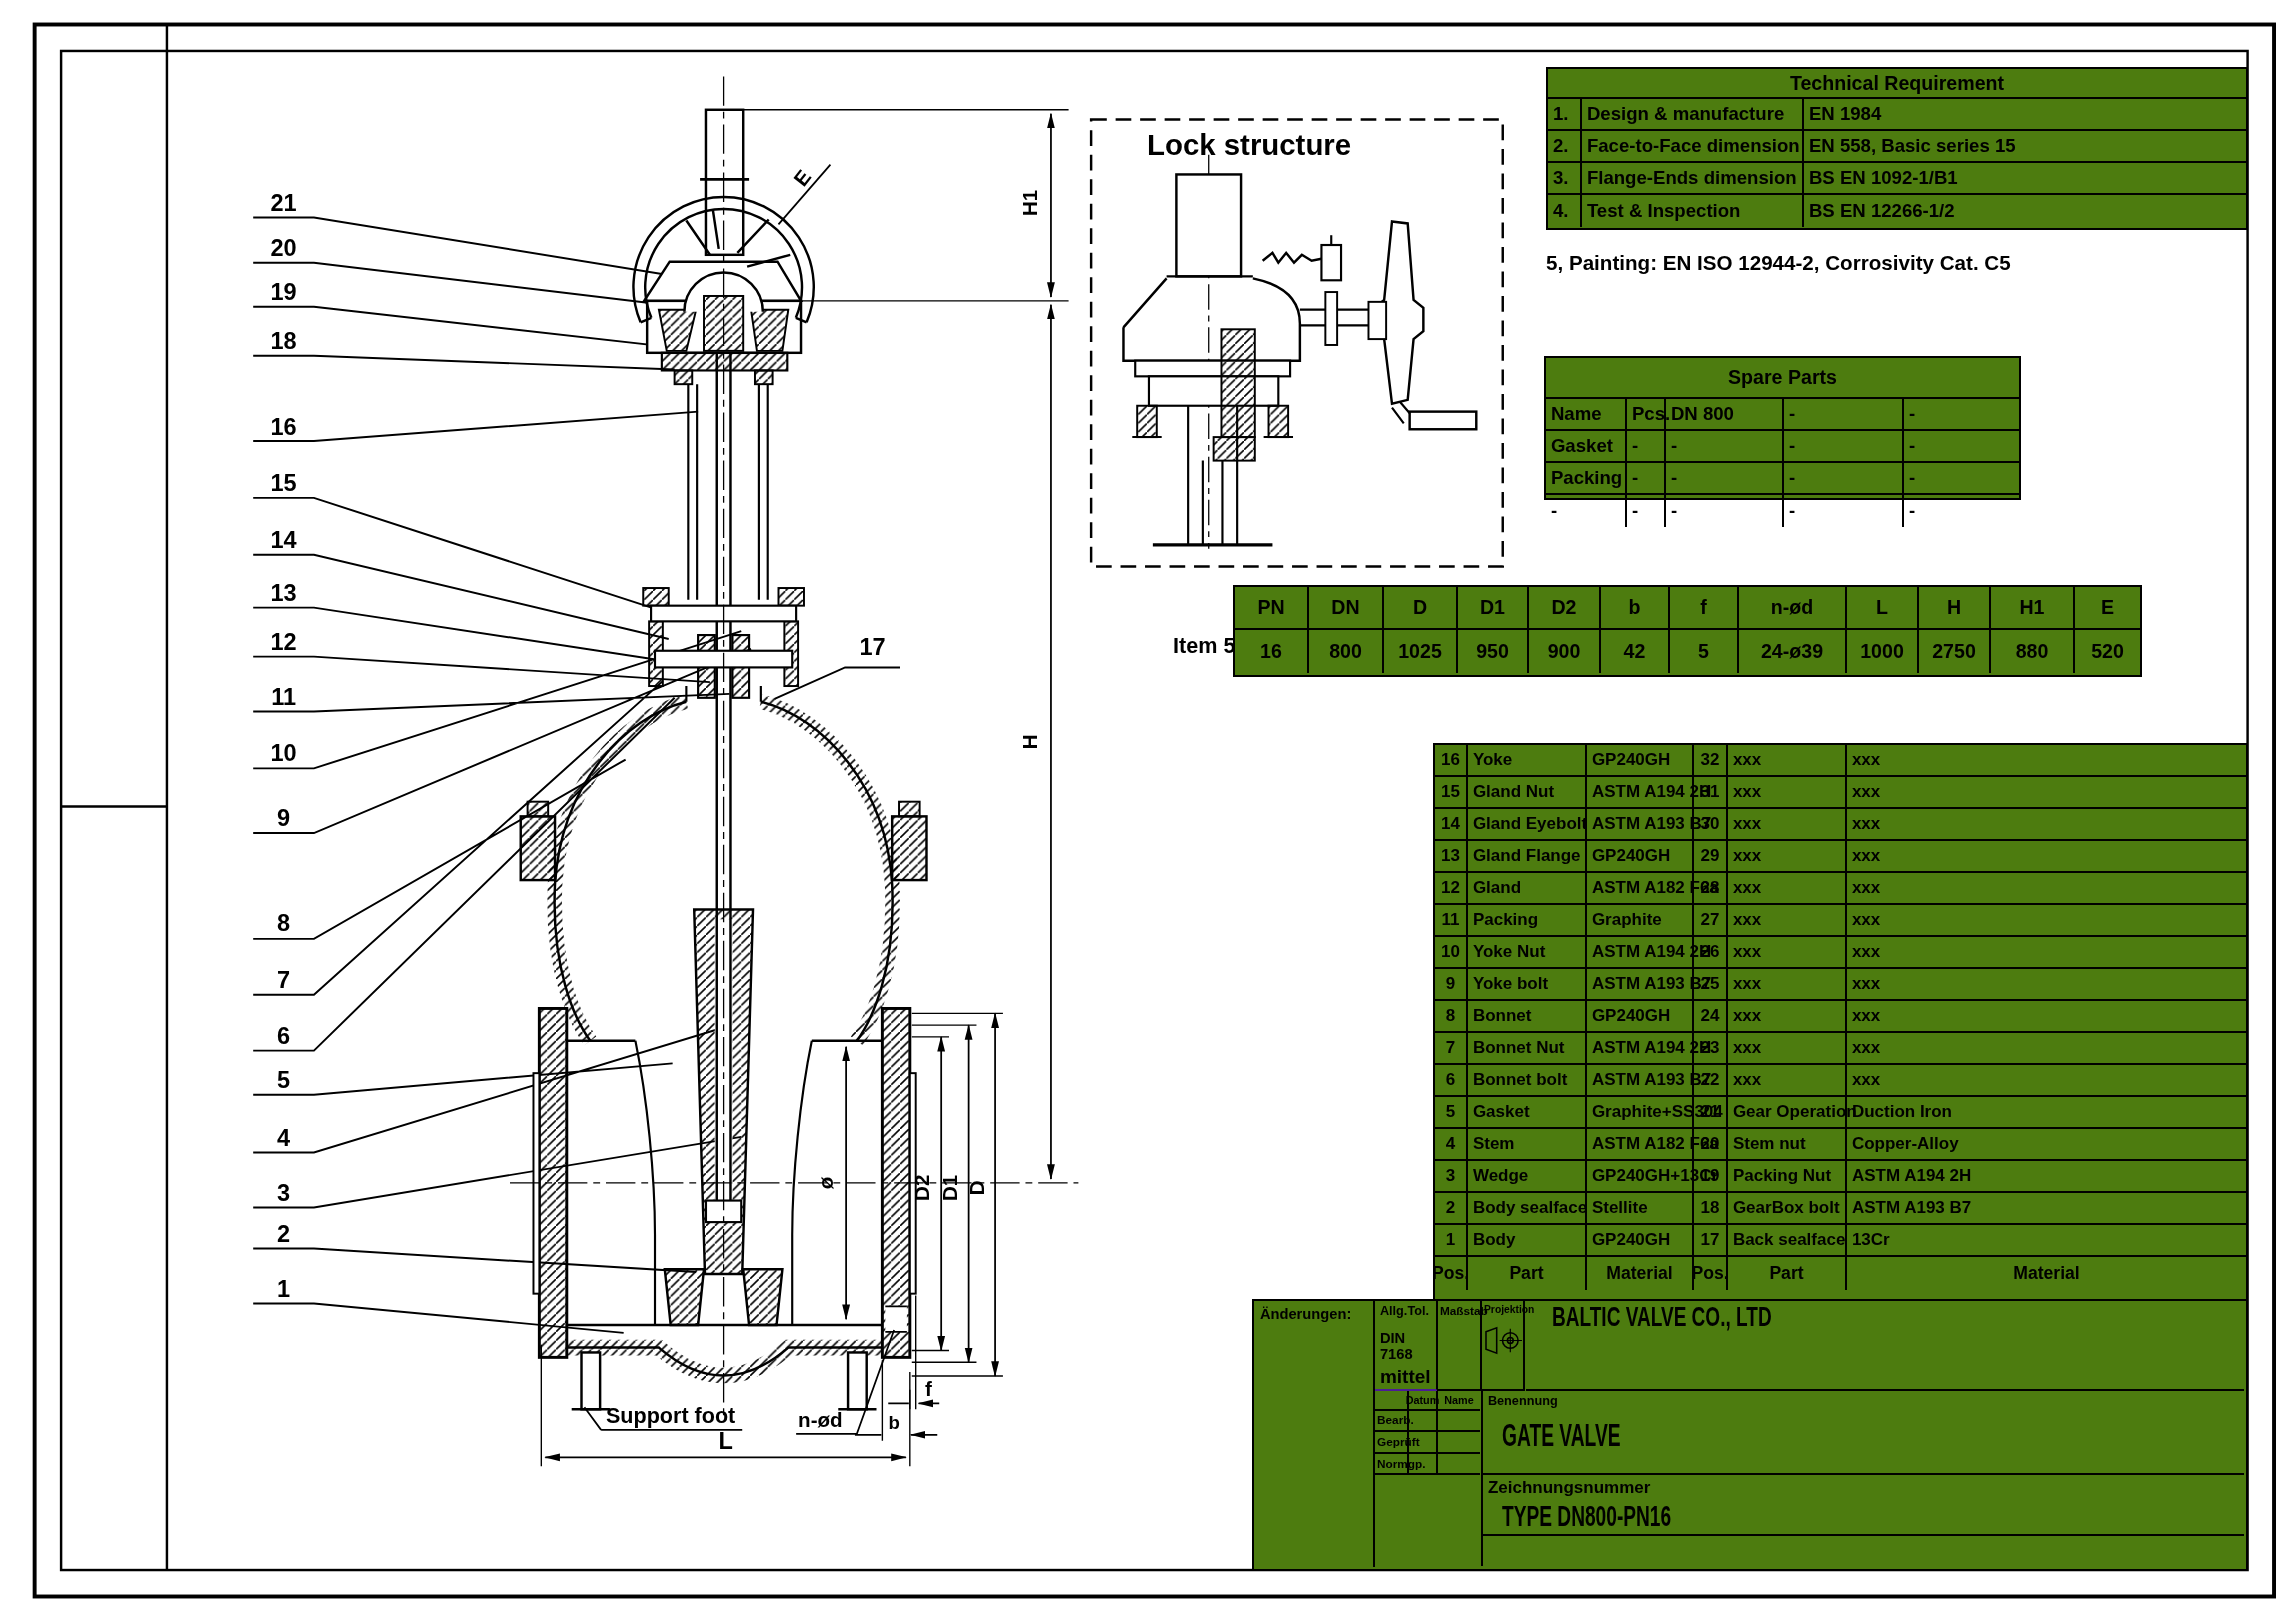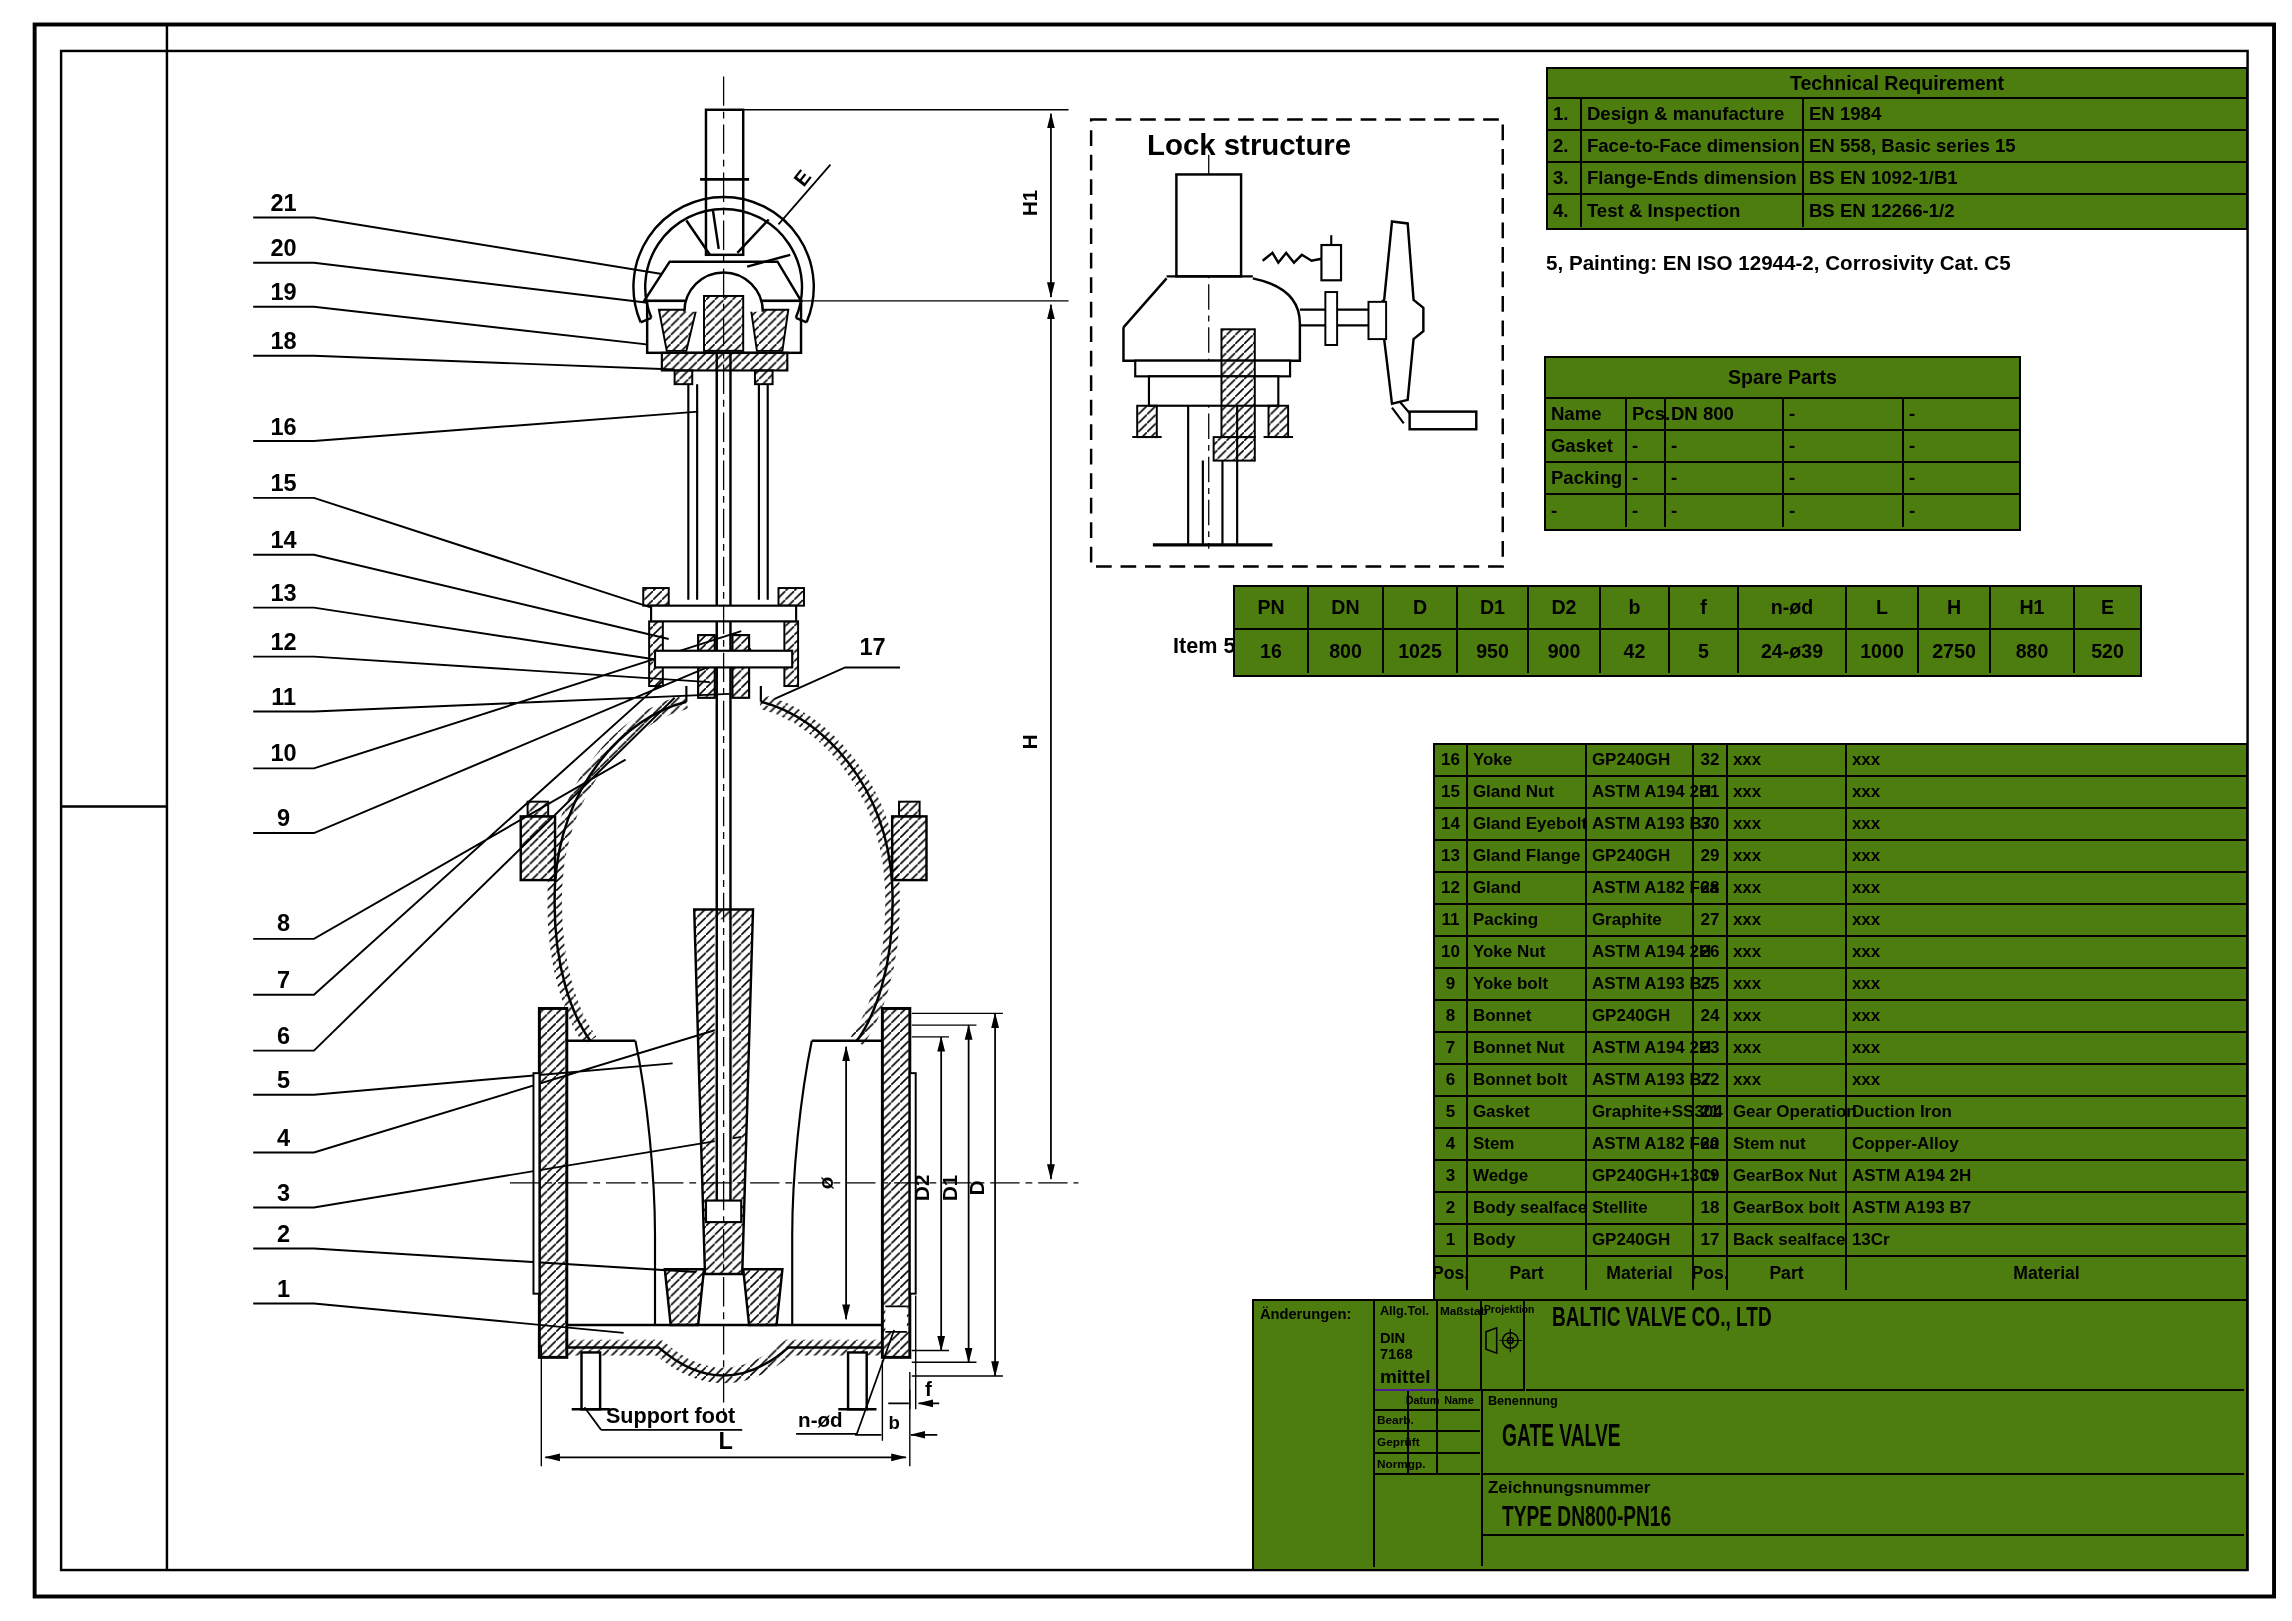--- a/index.html
+++ b/index.html
@@ -248,21 +248,21 @@
         <div class="c">Flange-Ends dimension</div>
         <div class="c">BS EN 1092-1/B1</div>
         <div class="c">4.</div>
         <div class="c">Test &amp; Inspection</div>
         <div class="c">BS EN 12266-1/2</div>
       </div>
   </div>
 
   <div class="abs lbl" style="left:1546px;top:251px;font-size:20.6px">5, Painting: EN ISO 12944-2, Corrosivity Cat. C5</div>
 
-  <div class="abs tbl" style="left:1544px;top:356px;width:477px;height:175px">
+  <div class="abs tbl" style="left:1544px;top:356px;width:477px;height:144px">
     <div class="ttl" style="height:41px">Spare Parts</div>
     <div id="spare-body" class="grid">
         <div class="c">Name</div>
         <div class="c">Pcs.</div>
         <div class="c">DN 800</div>
         <div class="c">-</div>
         <div class="c">-</div>
         <div class="c">Gasket</div>
         <div class="c">-</div>
         <div class="c">-</div>
@@ -388,21 +388,21 @@
         <div class="c ctr">4</div>
         <div class="c">Stem</div>
         <div class="c">ASTM A182 F6a</div>
         <div class="c ctr">20</div>
         <div class="c">Stem nut</div>
         <div class="c">Copper-Alloy</div>
         <div class="c ctr">3</div>
         <div class="c">Wedge</div>
         <div class="c">GP240GH+13Cr</div>
         <div class="c ctr">19</div>
-        <div class="c">GearBox Nut</div>
+        <div class="c">Packing Nut</div>
         <div class="c">ASTM A194 2H</div>
         <div class="c ctr">2</div>
         <div class="c">Body sealface</div>
         <div class="c">Stellite</div>
         <div class="c ctr">18</div>
         <div class="c">GearBox bolt</div>
         <div class="c">ASTM A193 B7</div>
         <div class="c ctr">1</div>
         <div class="c">Body</div>
         <div class="c">GP240GH</div>

